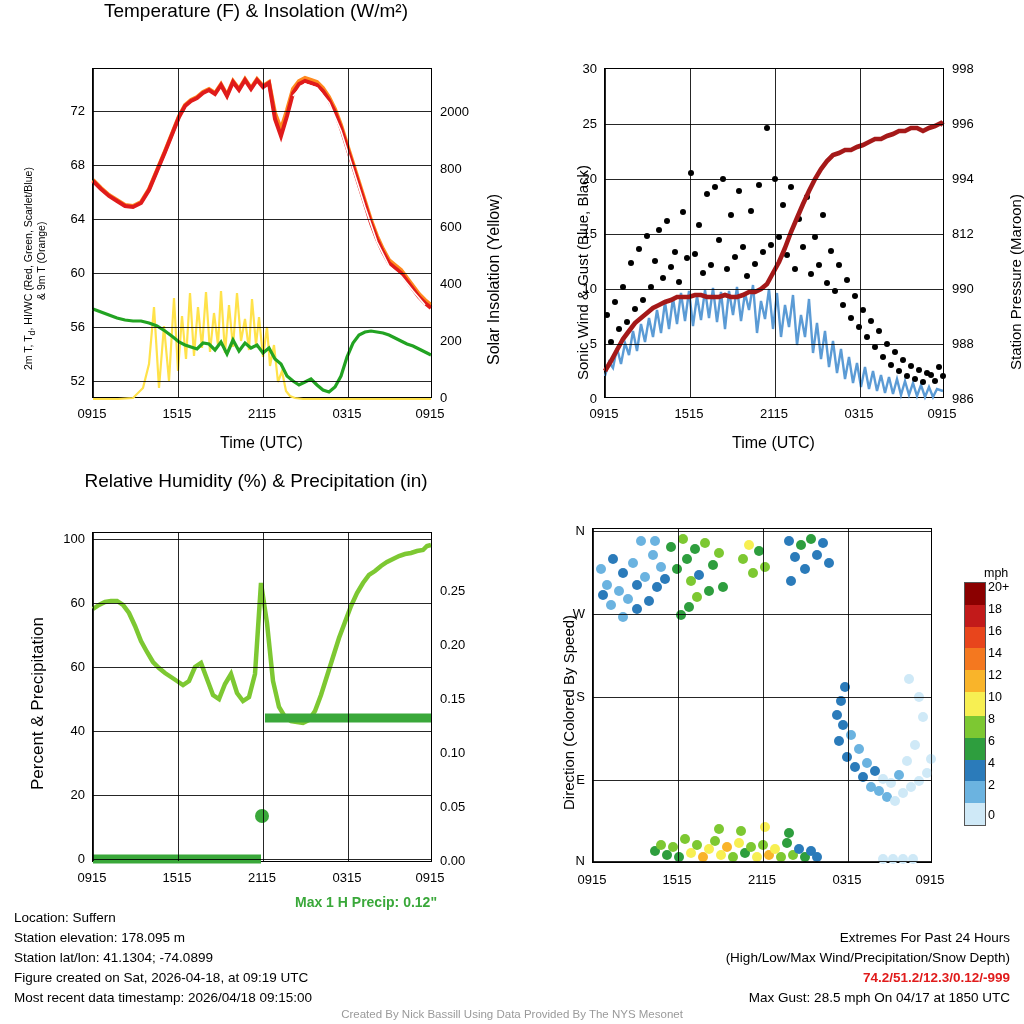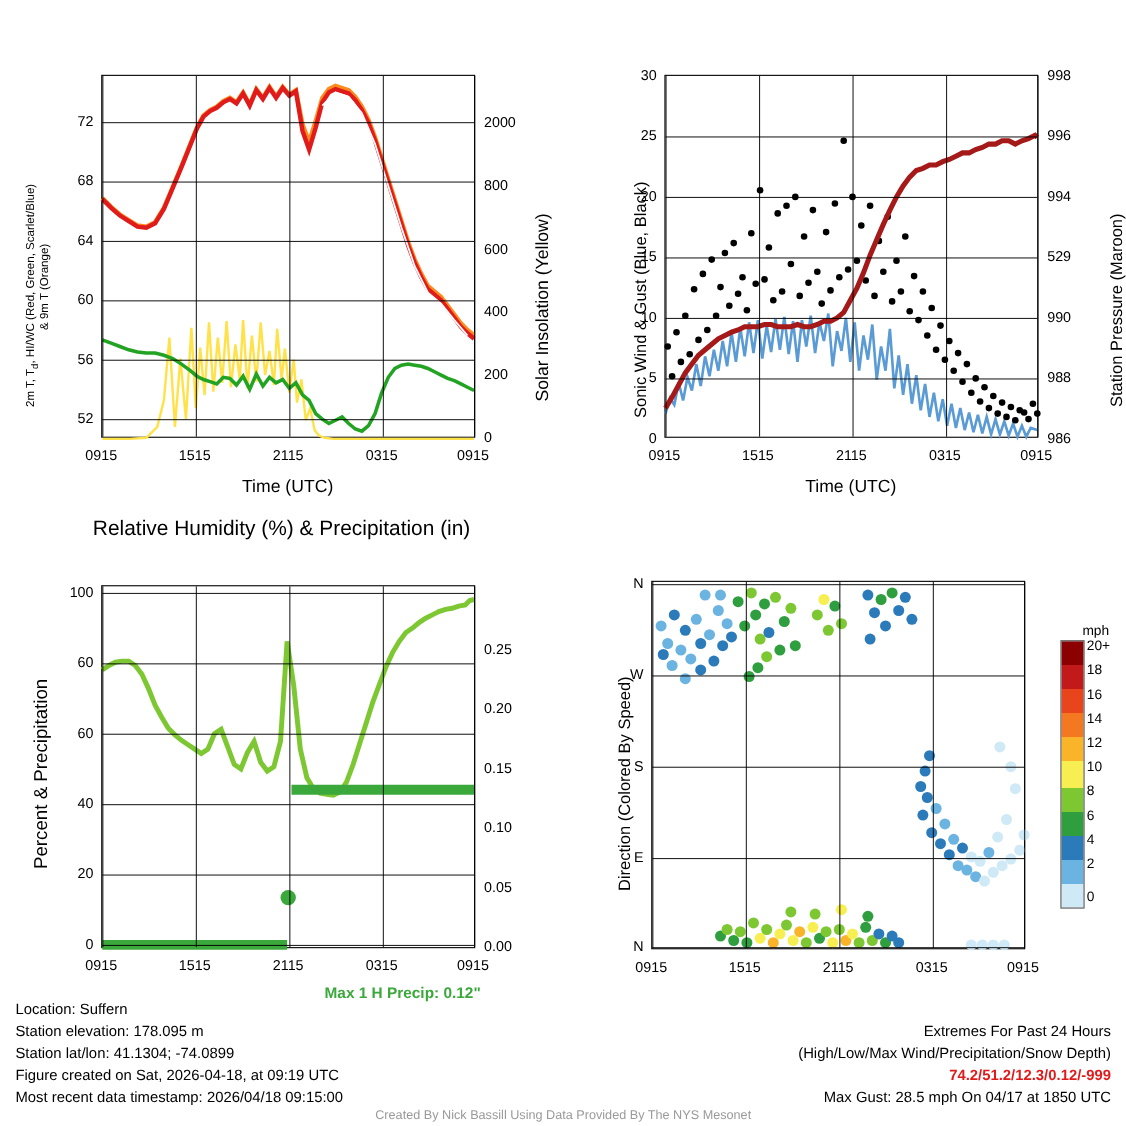--- a/index.html
+++ b/index.html
@@ -39,20 +39,21 @@
   .credit{position:absolute;font-size:11.5px;color:#9a9a9a;width:100%;text-align:center;}
   .precipmax{position:absolute;font-size:14px;font-weight:bold;color:#3aa83a;white-space:nowrap;}
   .extr{color:#e01b1b;font-weight:bold;}
   .legend-title{position:absolute;font-size:12.5px;}
   .legend-lab{position:absolute;font-size:12.5px;transform:translateY(-50%);}
 </style>
 </head>
 <body>
 
 <div class="panel" style="left:0;top:0;width:512px;height:470px;">
+  <div class="ptitle" style="left:0;top:24px;width:512px;">Temperature (F) &amp; Insolation (W/m²)</div>
 
   <div class="vlabel tiny" style="left:22px;top:370px;transform:rotate(-90deg);font-size:10.5px;">
     2m T, T<sub>d</sub>, HI/WC (Red, Green, Scarlet/Blue)
   </div>
   <div class="vlabel tiny" style="left:35px;top:300px;transform:rotate(-90deg);font-size:10.5px;">
     &amp; 9m T (Orange)
   </div>
   <div class="vlabel" style="left:485px;top:365px;transform:rotate(-90deg);font-size:16px;">Solar Insolation (Yellow)</div>
 
   <div class="plotbox" style="left:92px;top:68px;width:340px;height:330px;">
@@ -261,21 +262,21 @@
   <div class="tick-l" style="left:40px;top:123px;width:45px;">25</div>
   <div class="tick-l" style="left:40px;top:178px;width:45px;">20</div>
   <div class="tick-l" style="left:40px;top:233px;width:45px;">15</div>
   <div class="tick-l" style="left:40px;top:288px;width:45px;">10</div>
   <div class="tick-l" style="left:40px;top:343px;width:45px;">5</div>
   <div class="tick-l" style="left:40px;top:398px;width:45px;">0</div>
 
   <div class="tick-r" style="left:440px;top:68px;">998</div>
   <div class="tick-r" style="left:440px;top:123px;">996</div>
   <div class="tick-r" style="left:440px;top:178px;">994</div>
-  <div class="tick-r" style="left:440px;top:233px;">529</div>
+  <div class="tick-r" style="left:440px;top:233px;">812</div>
   <div class="tick-r" style="left:440px;top:288px;">990</div>
   <div class="tick-r" style="left:440px;top:343px;">988</div>
   <div class="tick-r" style="left:440px;top:398px;">986</div>
 
   <div class="tick-b" style="left:92px;top:406px;">0915</div>
   <div class="tick-b" style="left:177px;top:406px;">1515</div>
   <div class="tick-b" style="left:262px;top:406px;">2115</div>
   <div class="tick-b" style="left:347px;top:406px;">0315</div>
   <div class="tick-b" style="left:430px;top:406px;">0915</div>
   <div class="axlabel" style="left:200px;top:434px;">Time (UTC)</div>

